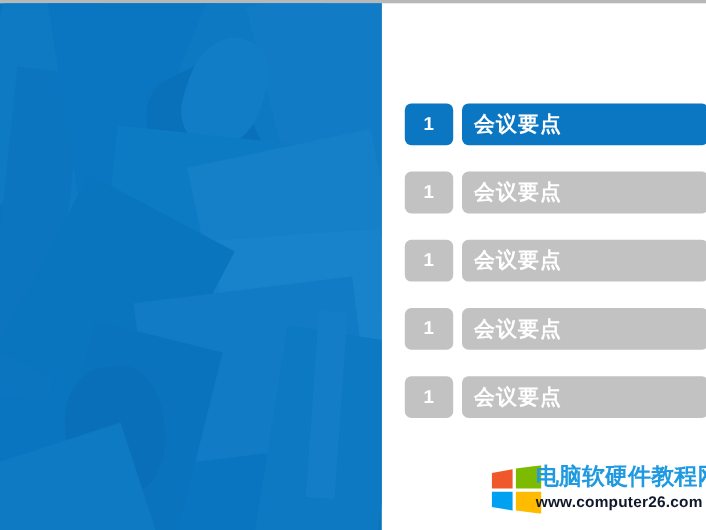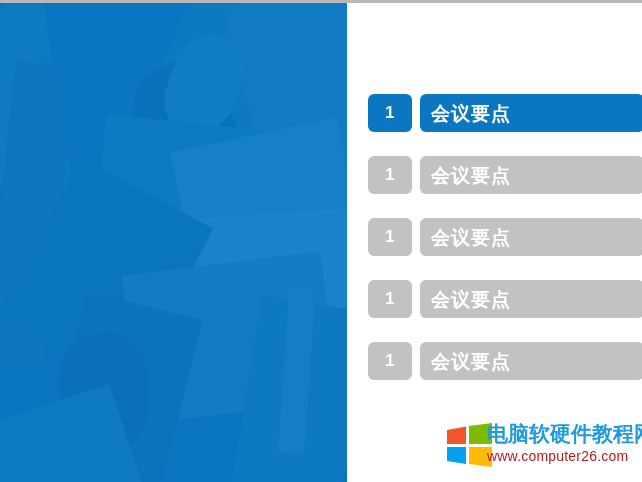--- a/index.html
+++ b/index.html
@@ -146,22 +146,22 @@
   .logo-cn {
     font-size: 21px;
     font-weight: bold;
     color: #1f9ae0;
     letter-spacing: 0px;
     line-height: 25px;
     white-space: nowrap;
   }
   .logo-url {
     font-size: 14px;
-    font-weight: normal;
-    color: #b91c1c;
+    font-weight: bold;
+    color: #0f172a;
     letter-spacing: 0.2px;
     line-height: 20px;
     white-space: nowrap;
   }
 </style>
 </head>
 <body>
 
 <div id="slide">
 

